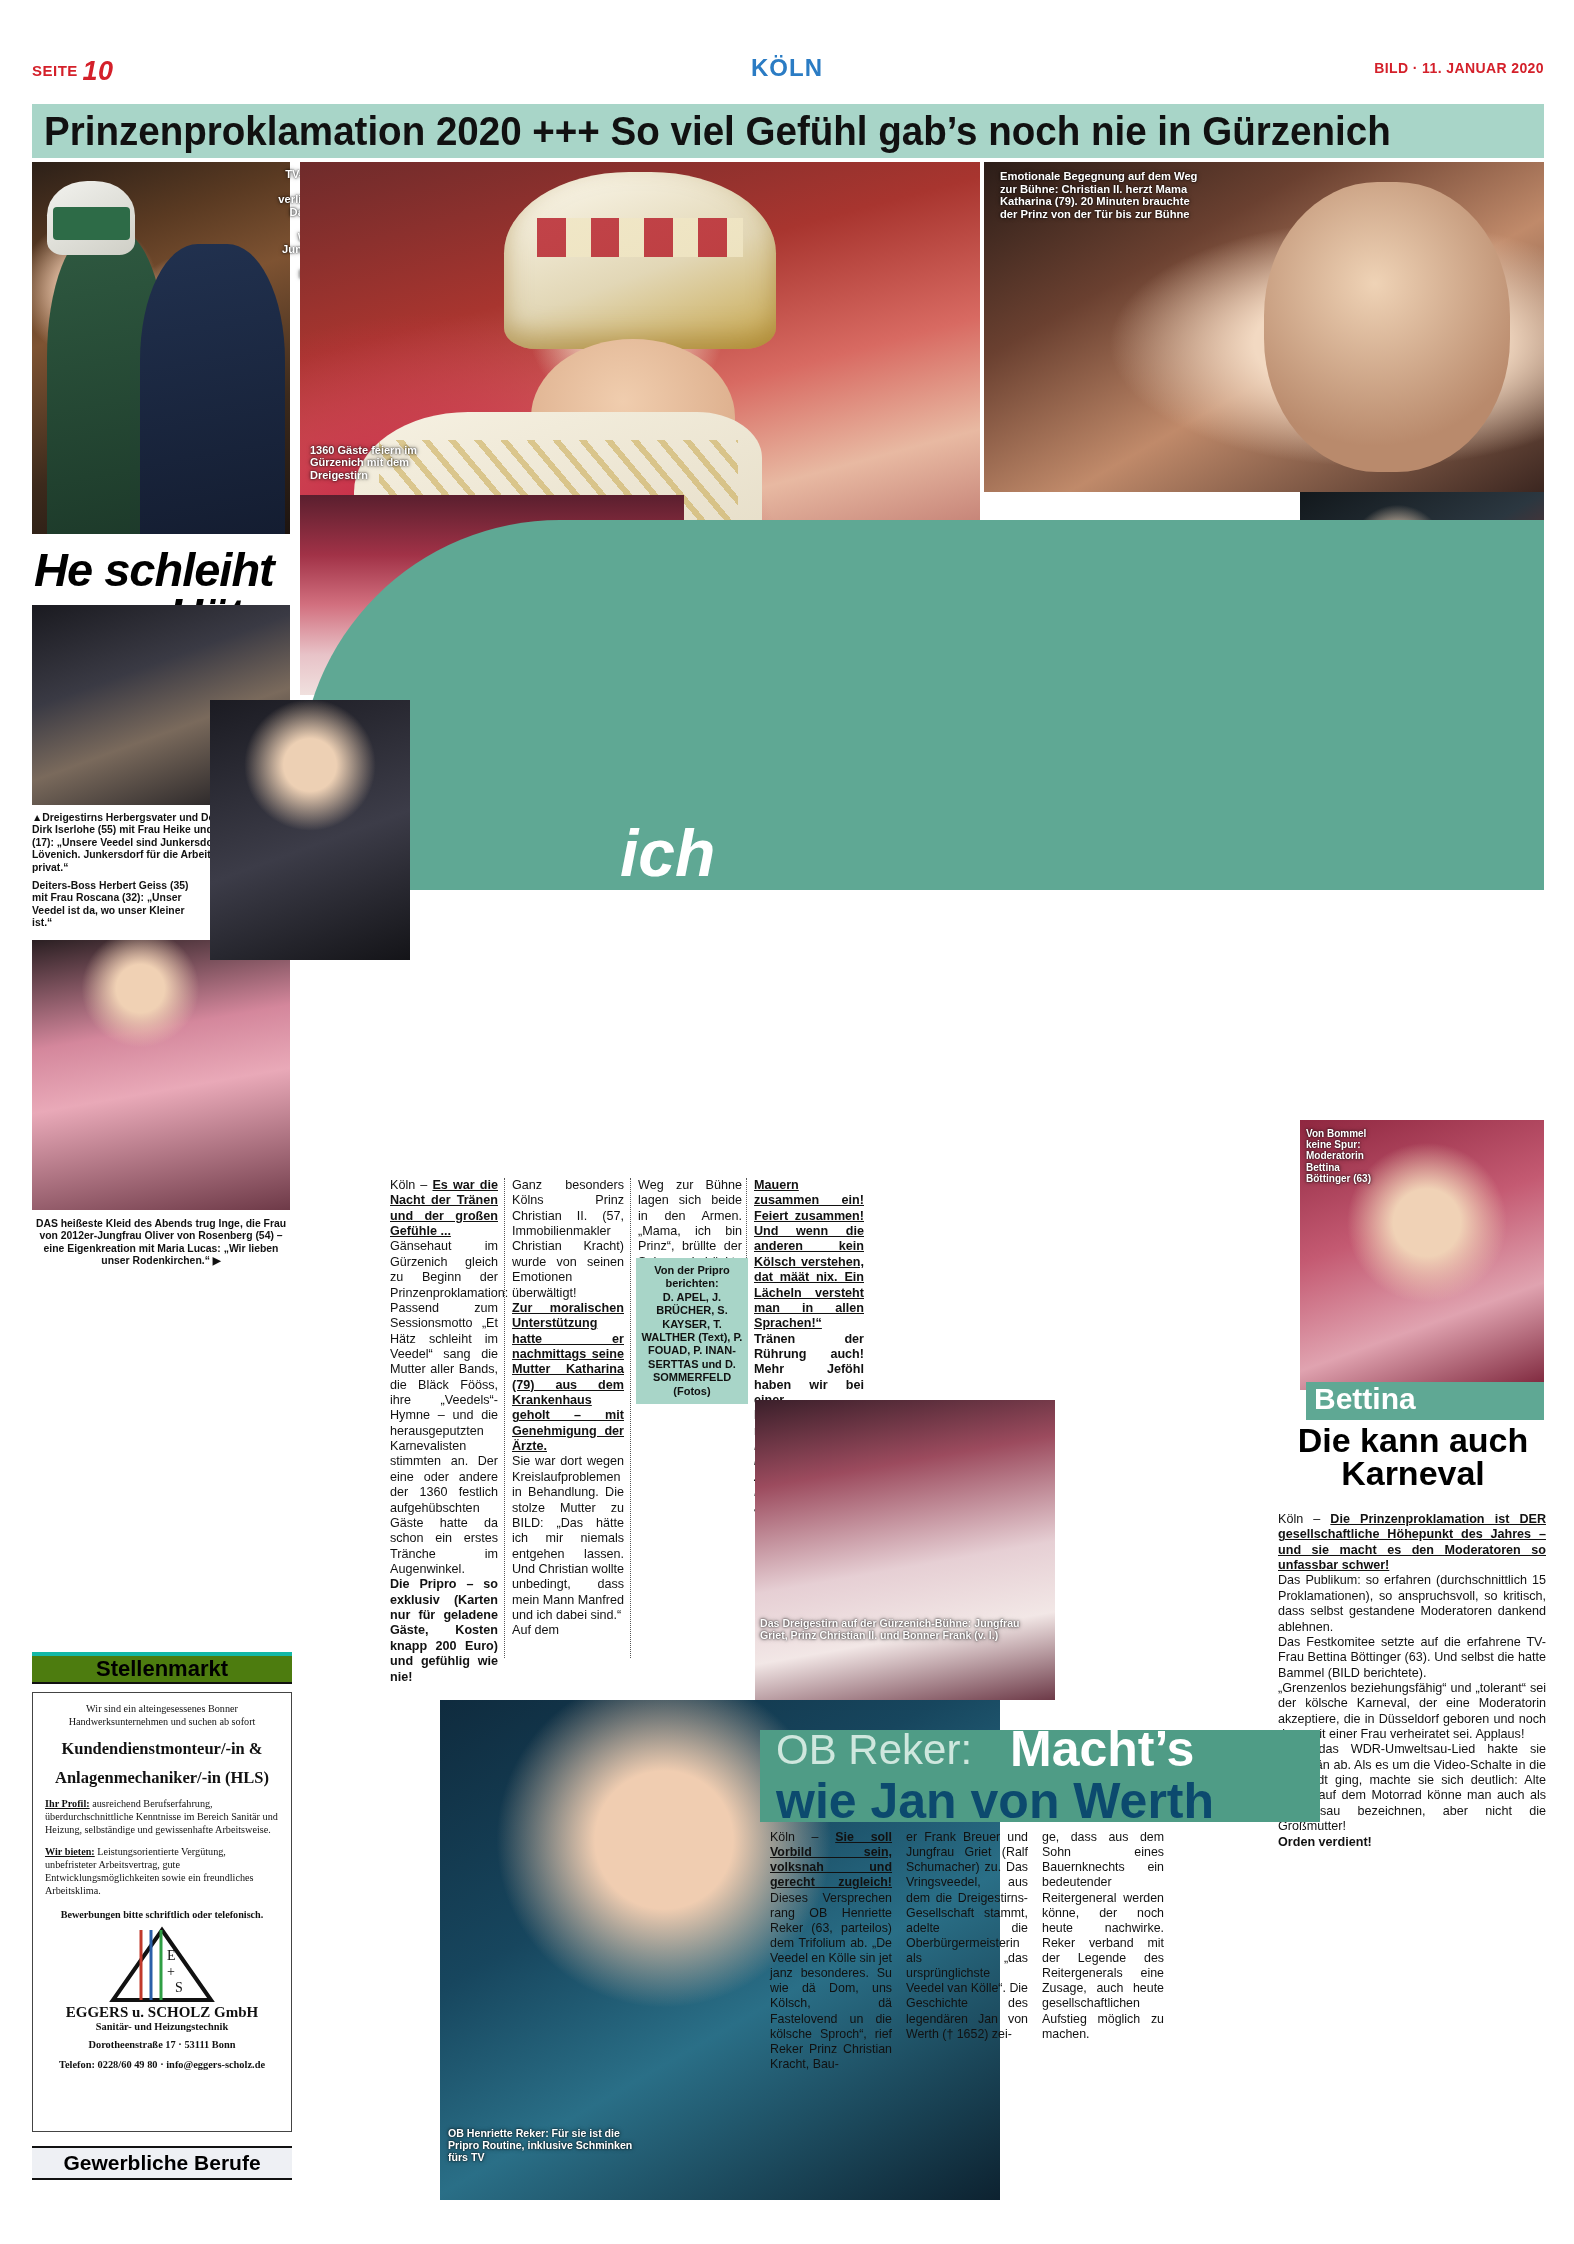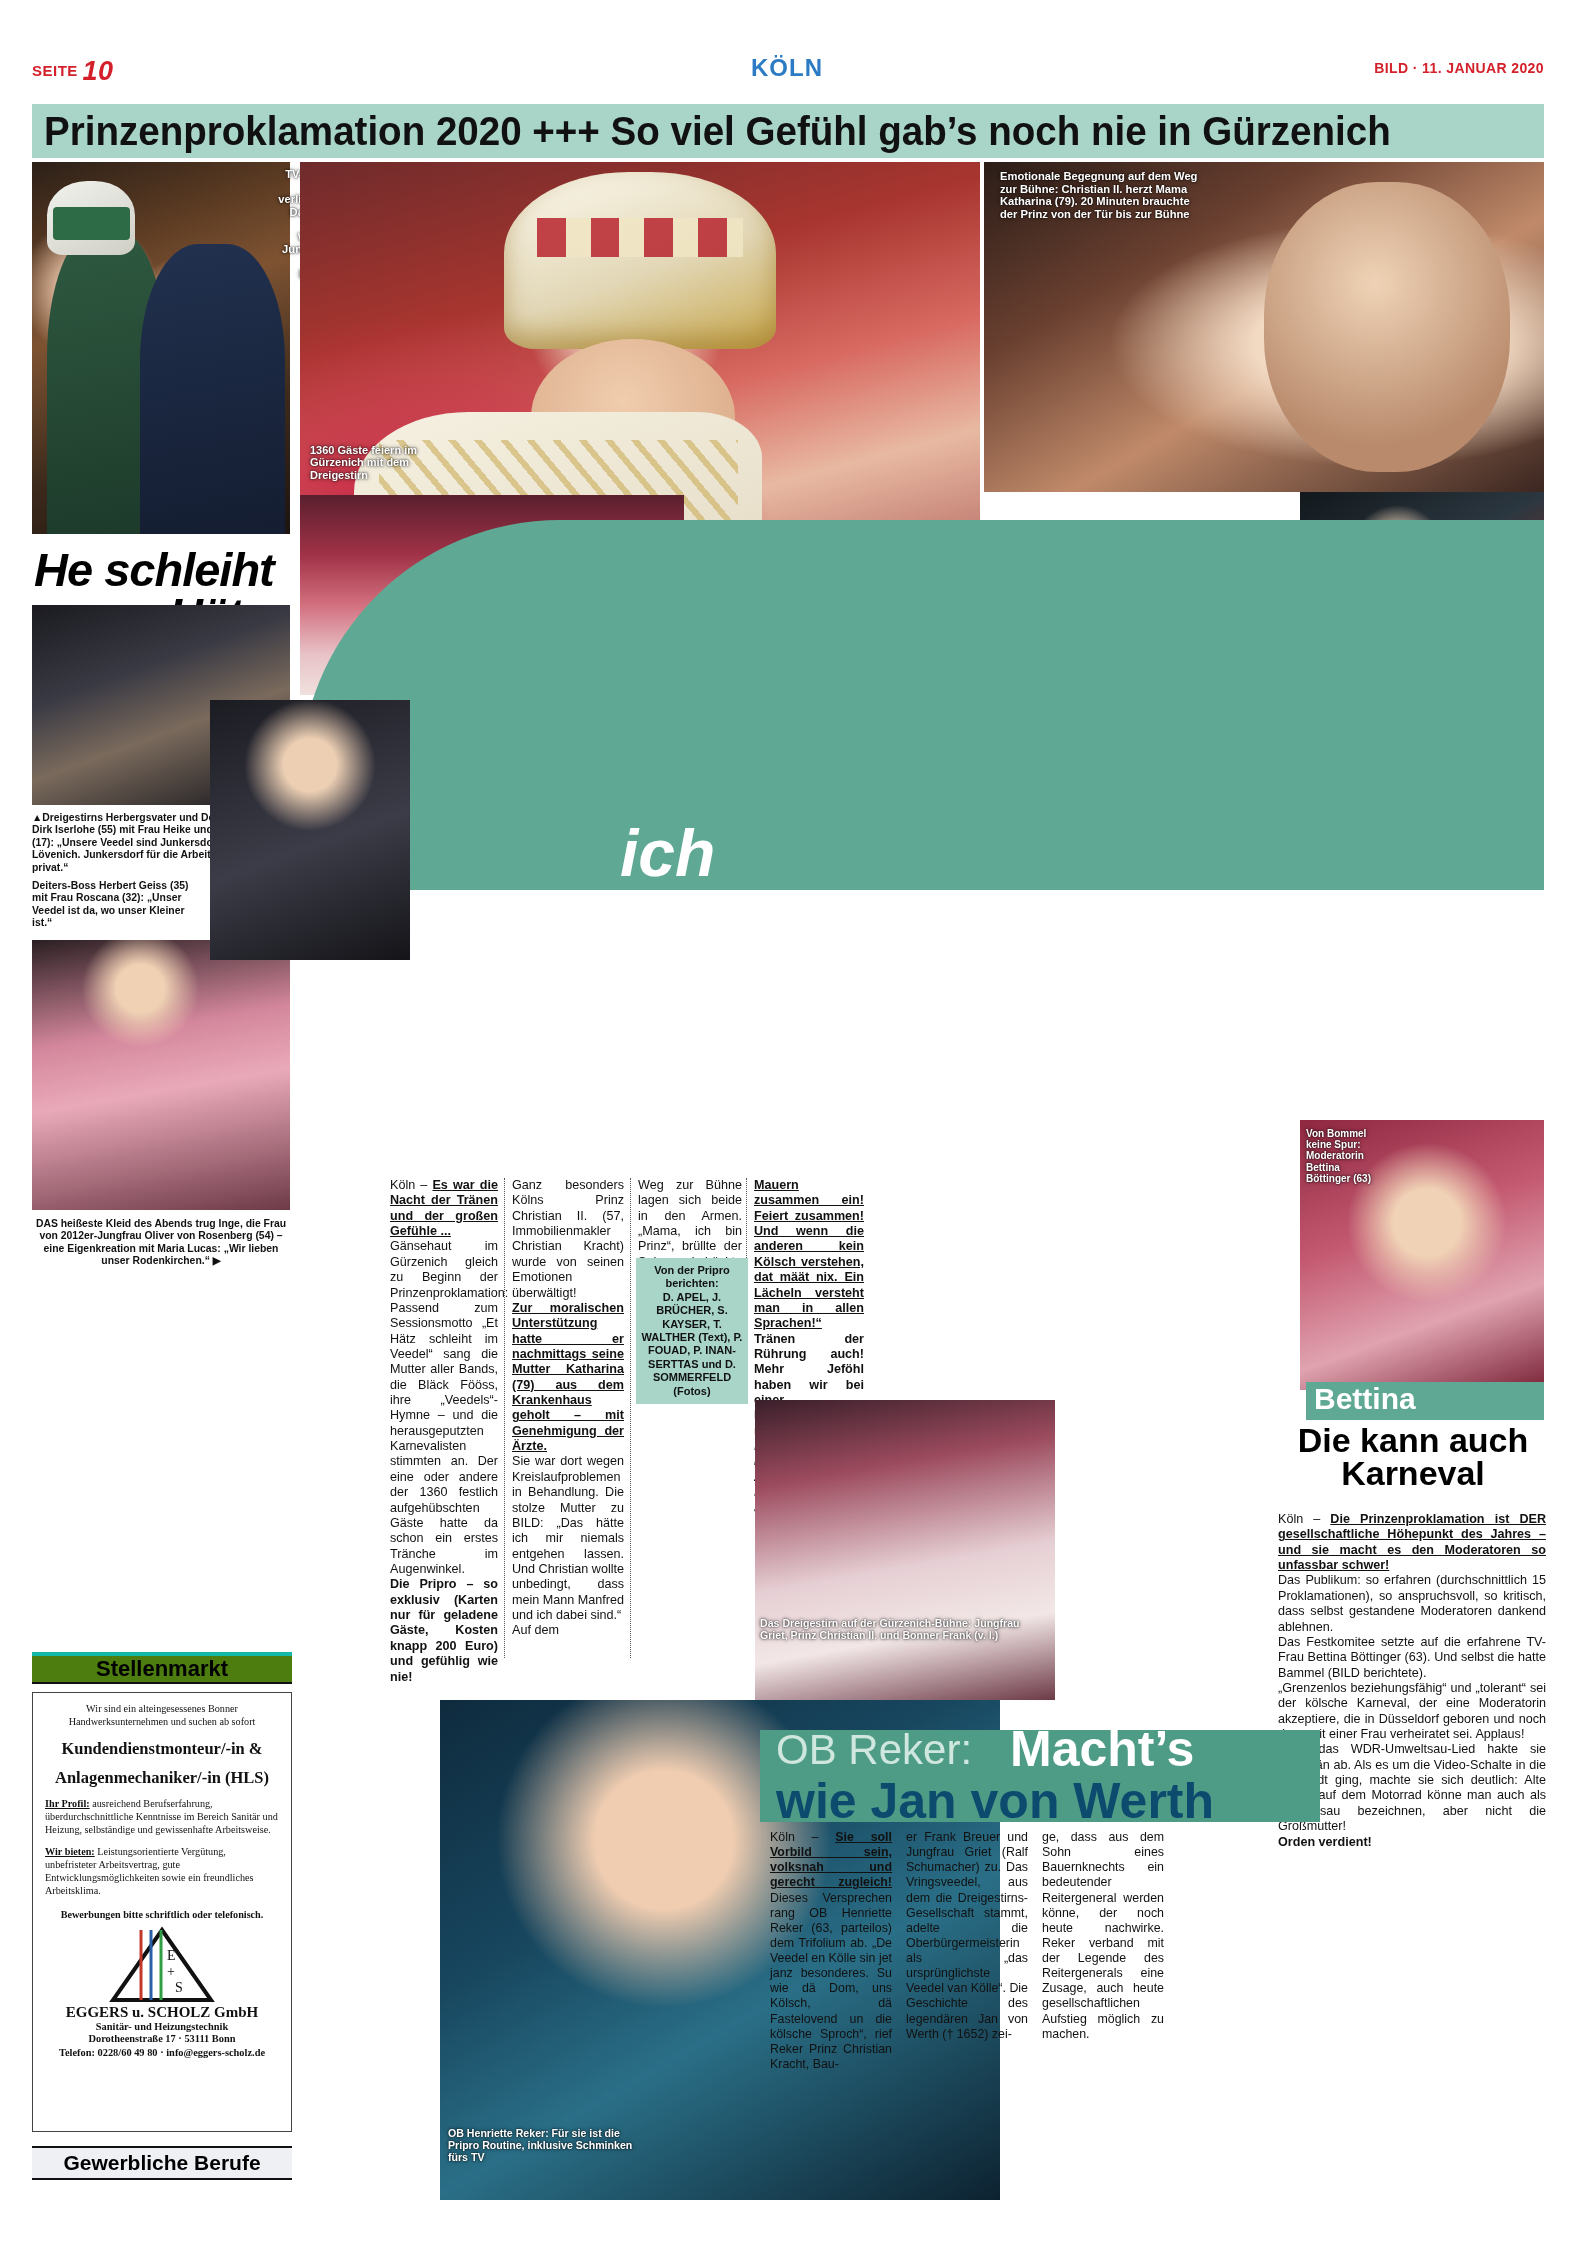--- a/index.html
+++ b/index.html
@@ -201,21 +201,21 @@
       padding:10px 12px; font-family:"Liberation Serif", serif; color:#111; }
   .ad-intro { font-size:10.2px; text-align:center; line-height:1.25; }
   .ad-job { font-size:16.5px; font-weight:bold; text-align:center; line-height:1.2; margin-top:10px; }
   .ad-par { font-size:10.2px; margin-top:10px; line-height:1.25; text-align:left; }
   .ad-par u { text-decoration: underline; font-weight:bold; }
   .ad-apply { font-size:10.2px; font-weight:bold; text-align:center; margin-top:12px; }
   .ad-logo { position:relative; height:78px; margin-top:6px; }
   .ad-logo svg { position:absolute; left:50%; transform:translateX(-50%); }
   .ad-comp { font-size:15px; font-weight:bold; text-align:center; font-family:"Liberation Serif",serif; }
   .ad-sub { font-size:10.4px; font-weight:bold; text-align:center; }
-  .ad-addr { font-size:10.4px; font-weight:bold; text-align:center; line-height:1.3; }
+  .ad-addr { font-size:10.4px; font-weight:bold; text-align:center; margin-top:6px; line-height:1.3; }
   .ad-foot { position:absolute; left:0; top:494px; width:260px; height:34px; background:#eef0f4;
       border-top:2px solid #111; border-bottom:2px solid #111;
       display:flex; align-items:center; justify-content:center;
       font-size:21px; font-weight:bold; font-family:"Liberation Sans Narrow","Liberation Sans",sans-serif; }
 
   
   #photo-reker { left: 440px; top: 1700px; width: 560px; height: 500px; }
   #photo-reker .grad {
     background: radial-gradient(circle at 40% 28%, #f0cdb1 0 14%, rgba(240,205,177,0) 34%),
       linear-gradient(150deg,#0f2b3e 0%,#17465e 35%,#2a6f87 60%,#0d2230 100%); }

